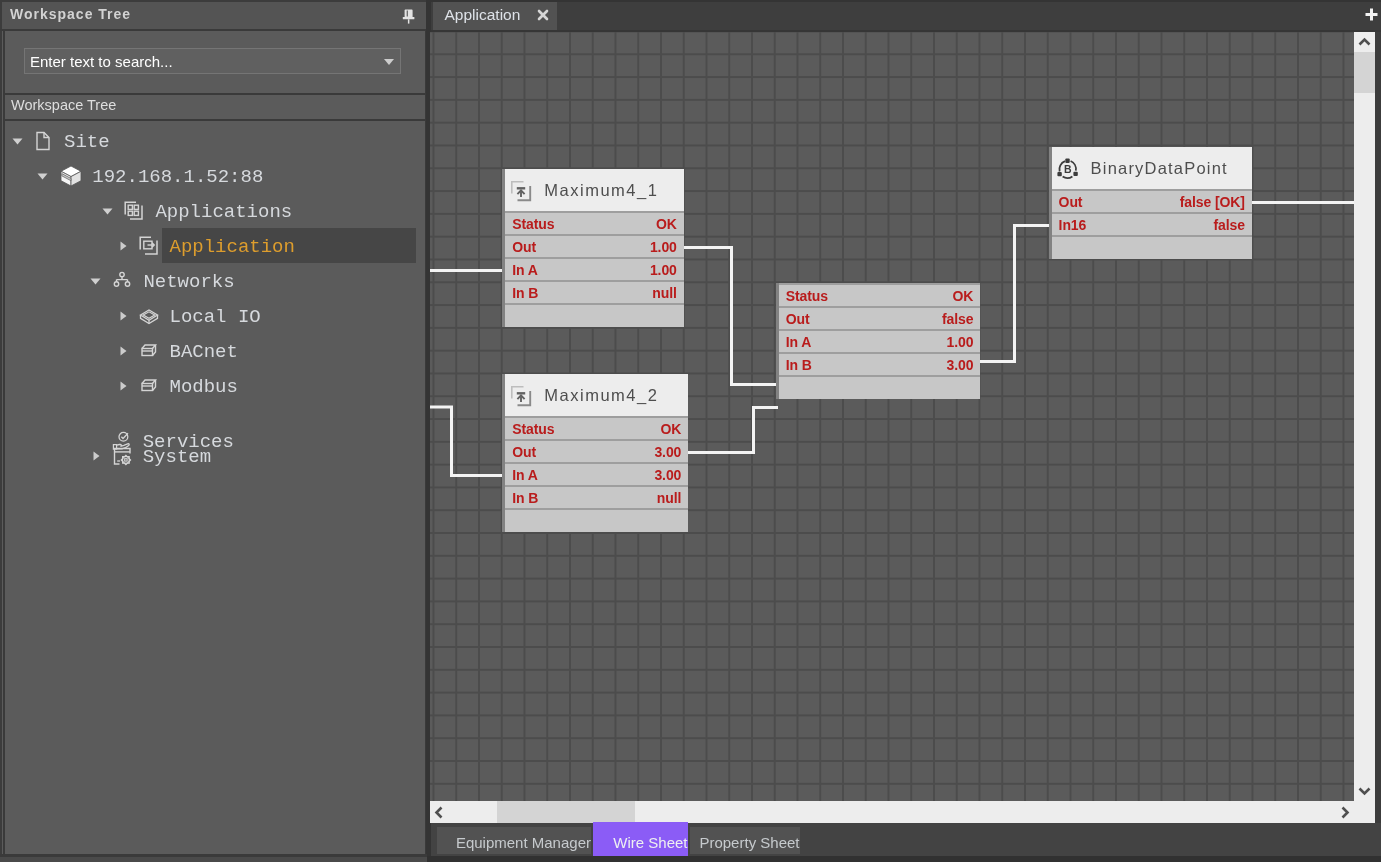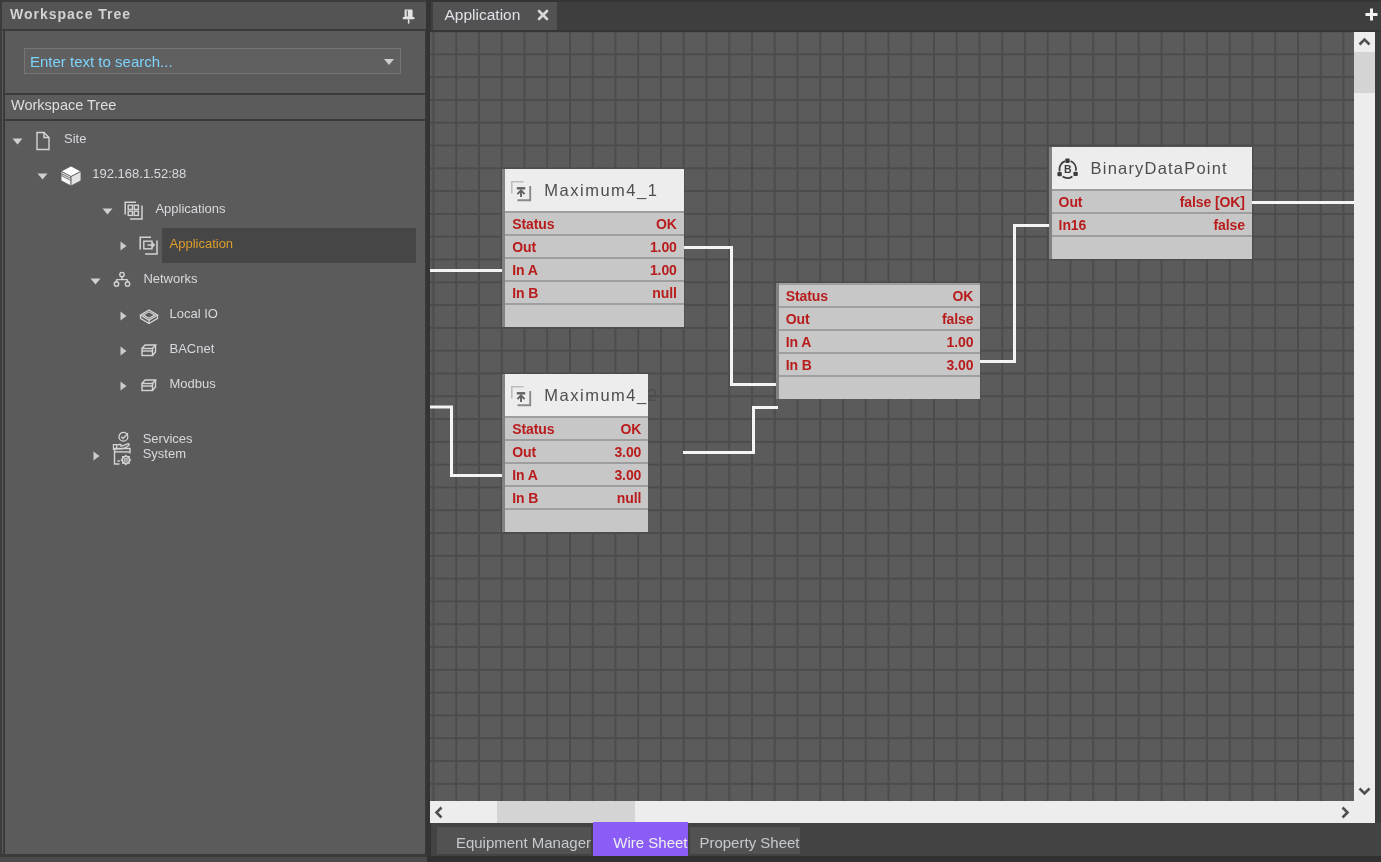--- a/index.html
+++ b/index.html
@@ -13,24 +13,24 @@
 #lp-titlebar { position:absolute; left:0; top:0; width:427px; height:29px; background:#545454; }
 #lp-topline { position:absolute; left:0; top:0; width:427px; height:2px; background:#3c3c3c; }
 #lp-leftline { position:absolute; left:0; top:0; width:2px; height:856px; background:#3c3c3c; }
 #lp-title { position:absolute; left:10px; top:6px; font-size:14px; font-weight:bold; color:#d2d2d2; letter-spacing:1px; }
 #lp-hline1 { position:absolute; left:0; top:29px; width:427px; height:2px; background:#3a3a3a; }
 #lp-vl { position:absolute; left:3px; top:31px; width:1.5px; height:824px; background:#3a3a3a; }
 #lp-vr { position:absolute; left:424.5px; top:31px; width:1.5px; height:824px; background:#3a3a3a; }
 #lp-hline2 { position:absolute; left:3px; top:93px; width:423px; height:2px; background:#3a3a3a; }
 #lp-hline3 { position:absolute; left:3px; top:119px; width:423px; height:1.5px; background:#3a3a3a; }
 #search { position:absolute; left:24px; top:48px; width:377px; height:26px; background:#606060; border:1px solid #757575; }
-#search .ph { position:absolute; left:5px; top:4px; font-size:15px; color:#7dd3fc; }
+#search .ph { position:absolute; left:5px; top:4px; font-size:15px; color:#ffffff; }
 #lp-label { position:absolute; left:11px; top:97px; font-size:14.5px; color:#dedede; }
 .trow { position:absolute; left:0; width:428px; height:35px; }
-.trow .tlabel { position:absolute; font-size:13px; color:#d6d9dd; top:7.5px; }
+.trow .tlabel { position:absolute; font-size:19px; color:#d6d9dd; top:7.5px;font-family:Liberation Mono, monospace; }
 .sel { position:absolute; left:162px; top:228px; width:254px; height:35px; background:#464646; }
 .orange { color:#dd9d2d !important; }
 svg.ticon { position:absolute; }
 
 
 #vsep { position:absolute; left:426px; top:0; width:5px; height:862px; background:#343434; }
 
 
 #tabbar { position:absolute; left:431px; top:0; width:950px; height:30px; background:#3e3e3e; }
 #tab1 { position:absolute; left:1.5px; top:0; width:124px; height:30px; background:#525252; color:#dee2e8; font-size:15.5px; }
@@ -307,21 +307,21 @@
           <span class="l">In A</span>
           <span class="r">1.00</span>
         </div>
       <div class="brow">
           <span class="l">In B</span>
           <span class="r">null</span>
         </div>
       <div class="bfoot"></div>
     </div>
 
-    <div class="block" style="left:72.3px; top:342px; width:146px;">
+    <div class="block" style="left:72.3px; top:342px; width:186px;">
       <div class="bh">
           <svg width="22" height="22" viewBox="0 0 22 22">
         <path d="M1.8 13.5 V1.8 H13.5" stroke="#bdbdbd" stroke-width="1.6" fill="none"></path>
         <path d="M20.2 6 V20.2 H7.5" stroke="#8a8a8a" stroke-width="1.9" fill="none"></path>
         <path d="M6.8 8.3 H15.2" stroke="#616161" stroke-width="2.4" fill="none"></path>
         <path d="M11 17 V11.5" stroke="#616161" stroke-width="1.9" fill="none"></path>
         <path d="M7.4 14.2 L11 10.3 L14.6 14.2" stroke="#616161" stroke-width="1.9" fill="none"></path>
       </svg>
           <span class="btitle" style="letter-spacing:1.5px;">Maximum4_2</span>
         </div>

